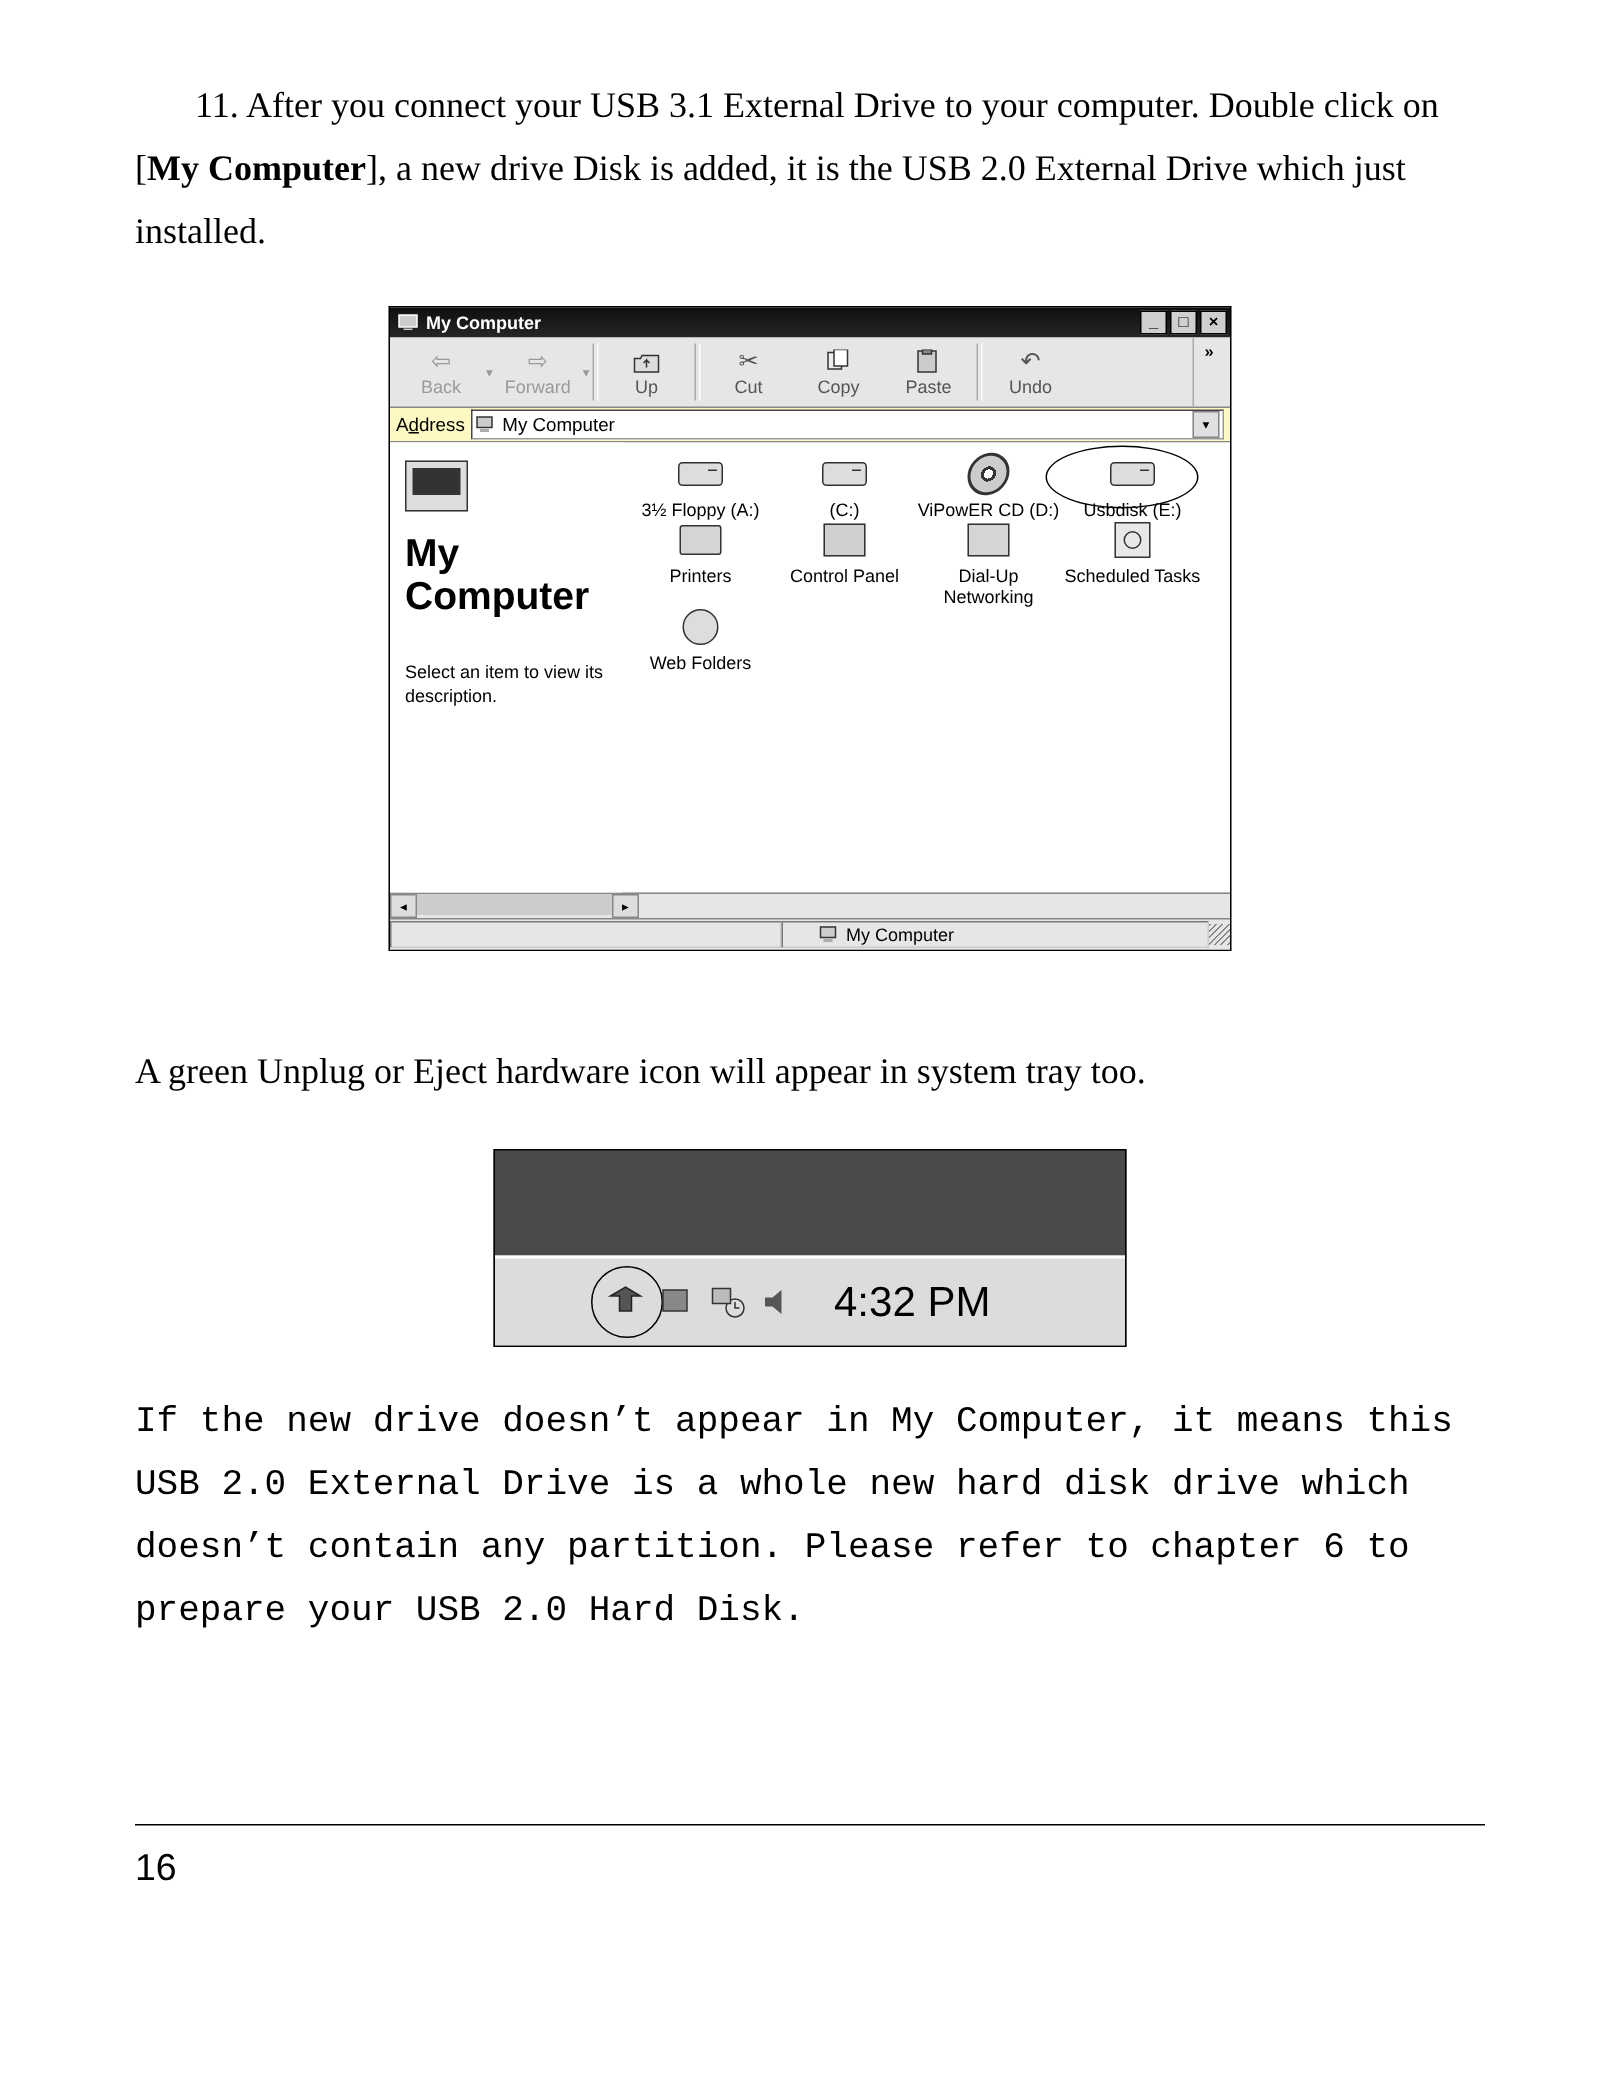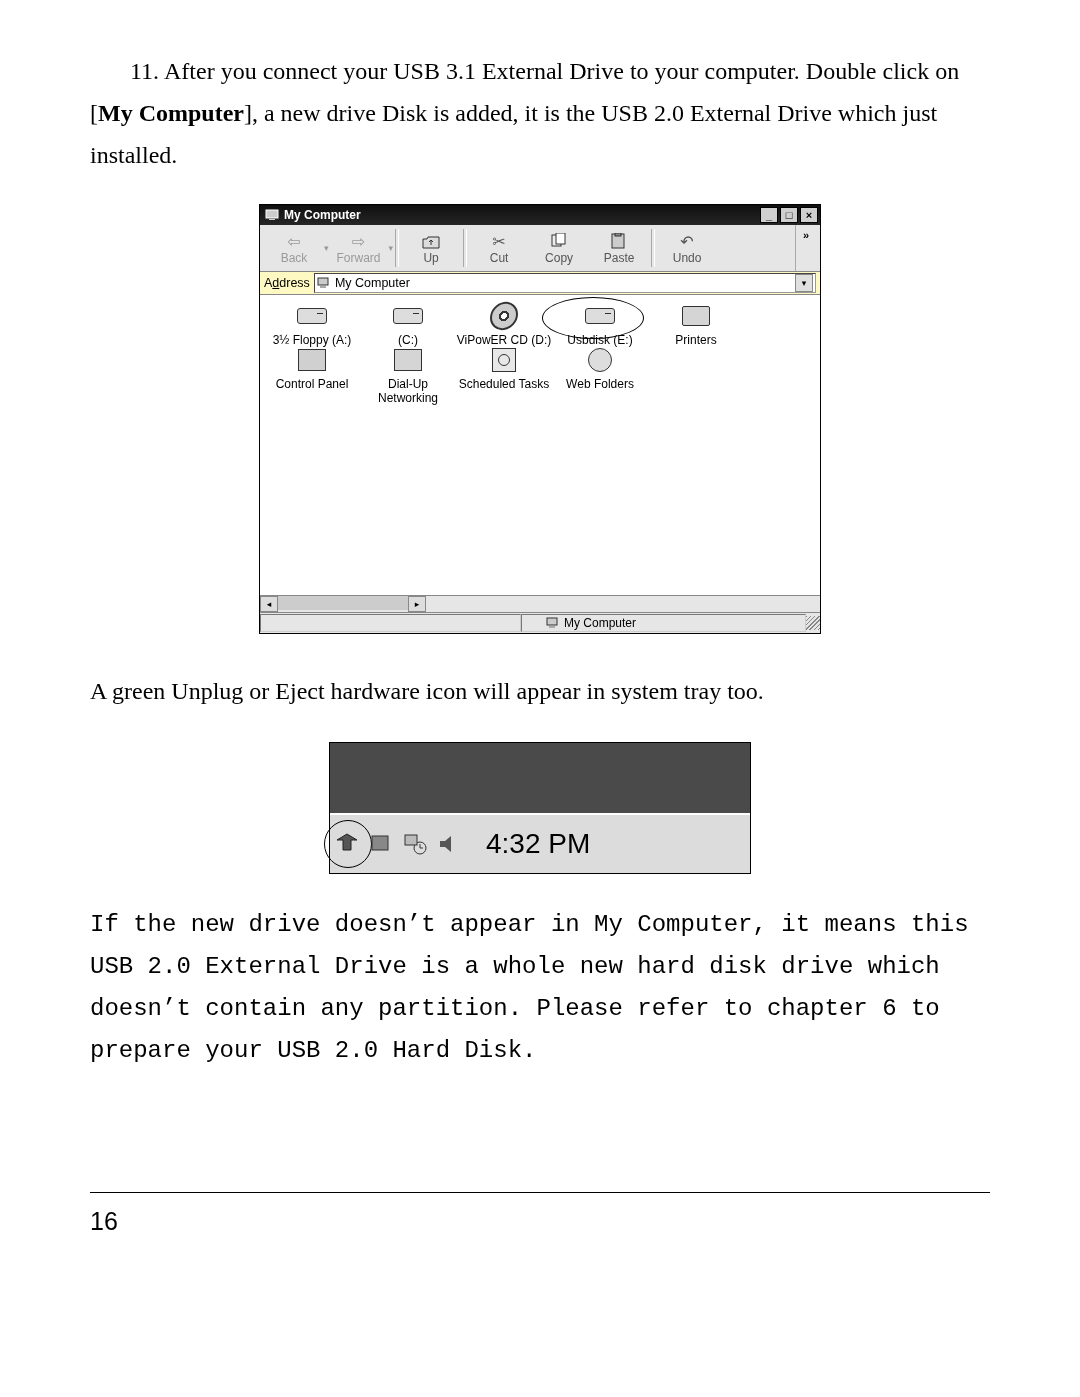--- a/index.html
+++ b/index.html
@@ -8,21 +8,21 @@
     font-family: "Times New Roman", Times, serif;
     font-size: 24px;
     color: #000;
     background: #fff;
     width: 1080px;
     box-sizing: border-box;
   }
   .step-text { line-height: 1.75; margin-bottom: 28px; }
   .num { display:inline-block; width: 34px; margin-left: 40px; }
   .bold { font-weight: bold; }
-  .tray-text { margin-top: 36px; line-height:1.75; }
+  .tray-text { margin-top: 60px; line-height:1.75; }
   .note-text { margin-top: 30px; line-height:1.75;font-family:Liberation Mono, monospace; }
 
   
   .win {
     width: 560px;
     margin: 0 auto;
     border: 1px solid #000;
     font-family: Tahoma, Arial, sans-serif;
     font-size: 12px;
     color: #000;
@@ -158,20 +158,21 @@
     repeating-linear-gradient(135deg,#888 0 1px,transparent 1px 3px);}
 
   
   .traybox {
     width:420px;height:130px;margin:30px auto 0 auto;border:1px solid #000;
     background:#4a4a4a;display:flex;flex-direction:column;justify-content:flex-end;
     font-family: Tahoma, Arial, sans-serif;
   }
   .traybar {
     height:58px;background:#dcdcdc;border-top:2px solid #fff;display:flex;align-items:center;
+    padding-left:70px;
   }
   .trayicons{display:flex;gap:-2px;align-items:center;}
   .ticon{width:34px;height:32px;display:flex;align-items:center;justify-content:center;font-size:22px;color:#333;position:relative;}
   .trayclock{margin-left:20px;font-size:28px;font-family:Arial,sans-serif;color:#000;}
   .tray-circle{position:absolute;width:46px;height:46px;border:1.5px solid #000;border-radius:50%;left:-6px;top:-8px;}
 
   
   .hr { border:none;border-top:1px solid #000;margin:120px 0 14px 0; }
   .footer { display:flex;justify-content:flex-start;font-size:25px;font-family:Arial,Helvetica,sans-serif;flex-direction:column; }
 </style>
@@ -256,20 +257,26 @@
       <svg width="14" height="12">
           <rect x="1" y="1" width="10" height="7" fill="#ccc" stroke="#333"></rect>
           <rect x="3" y="9" width="6" height="2" fill="#aaa"></rect>
         </svg>
       <span>My Computer</span>
       <span class="drop">▾</span>
     </div>
   </div>
 
   <div class="content">
+    <div class="sidepane">
+      <div class="pcico"></div>
+      <div class="big1">My</div>
+      <div class="big2">Computer</div>
+      <div class="desc">Select an item to view its description.</div>
+    </div>
     <div class="iconpane" id="iconpane">
         <div class="fsicon">
           <div class="glyph">
             <div class="drivebox"></div>
           </div>
           <div>3½ Floppy (A:)</div>
         </div>
         <div class="fsicon">
           <div class="glyph">
             <div class="drivebox"></div>

